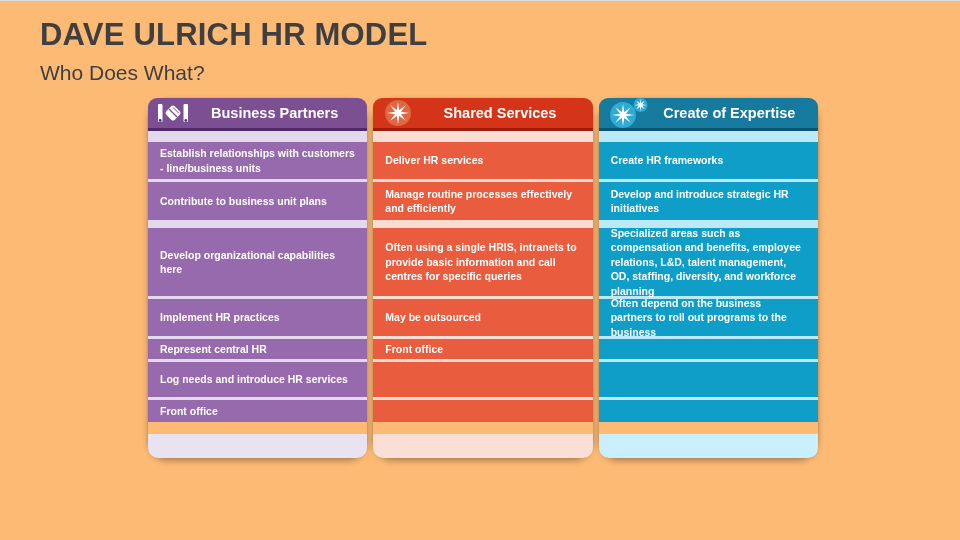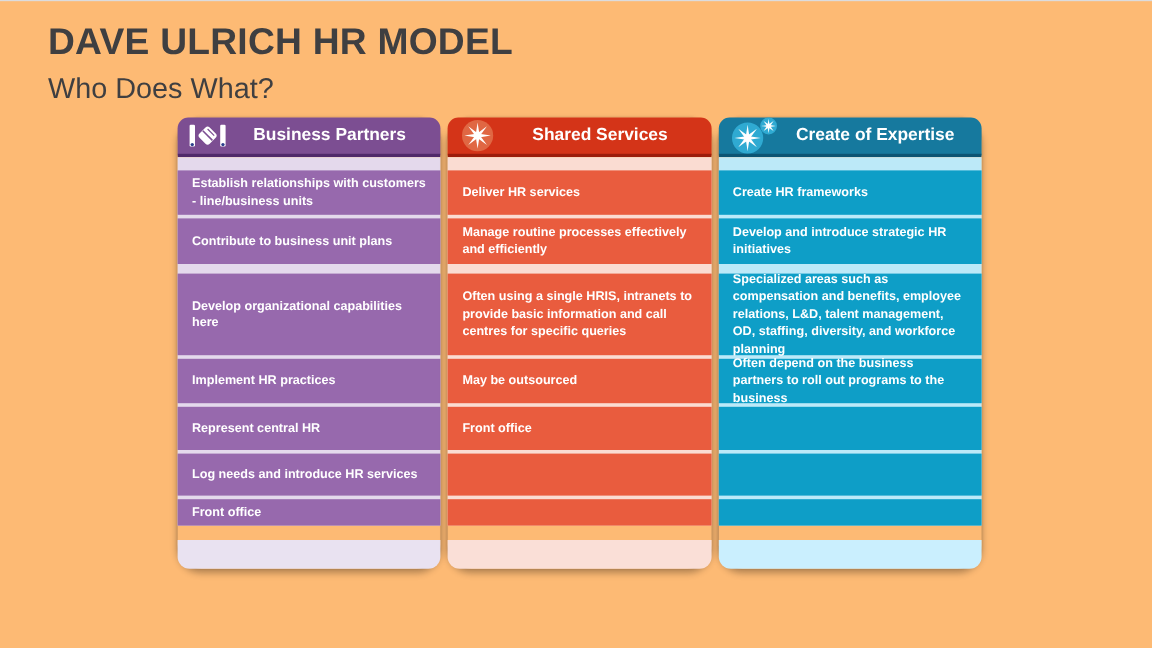--- a/index.html
+++ b/index.html
@@ -1,34 +1,34 @@
 <!DOCTYPE html>
 <html><head>
 <meta charset="utf-8">
 <style>
   html,body { margin:0; padding:0; }
   body { width:960px; height:540px; background:#f0f0f1; font-family:"Liberation Sans", sans-serif; overflow:hidden; }
   .slide { position:relative; width:960px; height:540px; background:#fdba74; border-top:1px solid #dcdcdd; }
 
   .page-title { position:absolute; left:40px; top:16px; font-size:31px; font-weight:bold; color:#3f3f41; letter-spacing:0.2px; }
-  .page-subtitle { position:absolute; left:40px; top:60px; font-size:24px; color:#3f3f41;text-align:center; }
+  .page-subtitle { position:absolute; left:40px; top:60px; font-size:21px; color:#3f3f41;text-align:center; }
 
   .table { position:absolute; left:148px; top:97px; width:670px; display:flex; gap:6px; }
   .column { flex:1; border-radius:20px; box-shadow:0 3px 6px rgba(0,0,0,0.30), 0 0 2px rgba(0,0,0,0.12); }
 
   .col-header { height:33px; box-sizing:border-box; background:var(--header); border-bottom:3px solid var(--header-border);
                 border-radius:9px 9px 0 0; display:flex; align-items:center; padding:0 8px 0 8px; }
   .col-title { flex:1; text-align:center; color:#ffffff; font-weight:bold; font-size:14.5px; }
   .hdr-icon { flex:0 0 auto; display:block; }
 
   .col-body { background:var(--tint); padding-top:11px; }
   .row { box-sizing:border-box; display:flex; align-items:center; padding:0 12px; background:var(--row);
          color:#ffffff; font-weight:bold; font-size:10.5px; line-height:1.38; margin-bottom:3px; }
   .row.h1{height:37px} .row.h2{height:38px; margin-bottom:8px} .row.h3{height:68px}
-  .row.h4{height:37px} .row.h5{height:36px} .row.h6{height:35px} .row.h7{height:22px; margin-bottom:12px}
+  .row.h4{height:37px} .row.h5{height:20px} .row.h6{height:35px} .row.h7{height:22px; margin-bottom:12px}
 
   .col-footer { height:24px; background:var(--footer); border-radius:0 0 10px 10px; }
 </style>
 </head>
 <body>
 
 <div class="slide">
   <div class="page-title">DAVE ULRICH HR MODEL</div>
   <div class="page-subtitle">Who Does What?</div>
 

